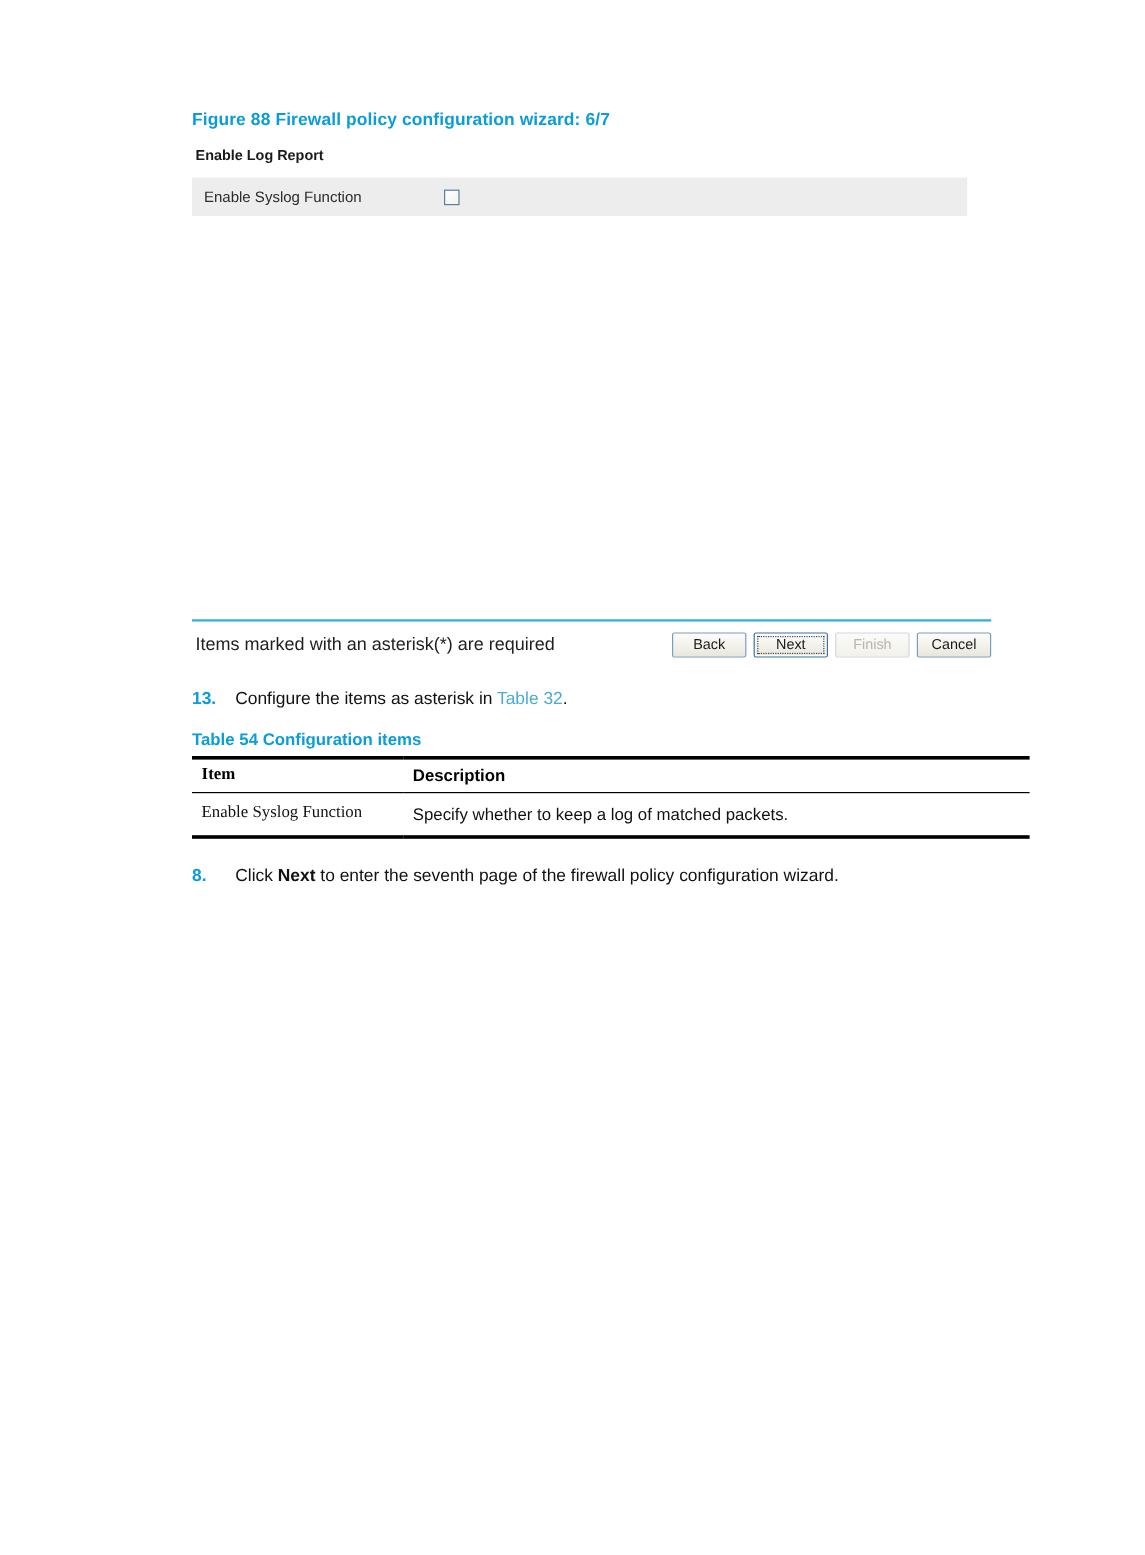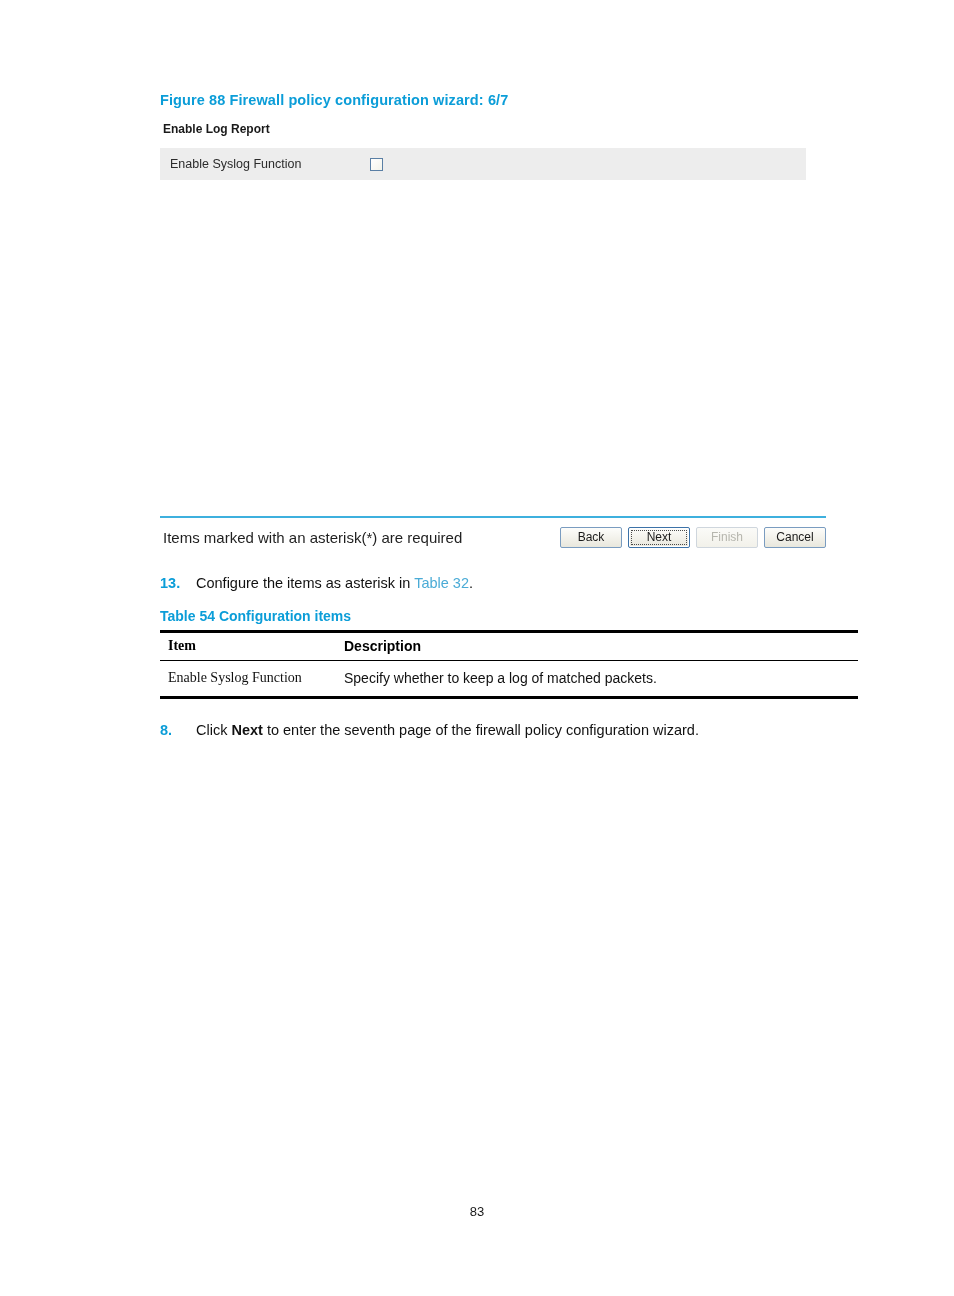--- a/index.html
+++ b/index.html
@@ -297,15 +297,14 @@
       </tbody>
     </table>
 
     <div class="step">
       <span class="step-num">8.</span>
       <span class="step-text"><span>Click </span><span class="b">Next</span><span> to enter the seventh page of the firewall policy configuration wizard.</span></span>
     </div>
 
   </div>
 
-  <div class="page-number">83</div>
 
 </div>
 
 </body></html>

